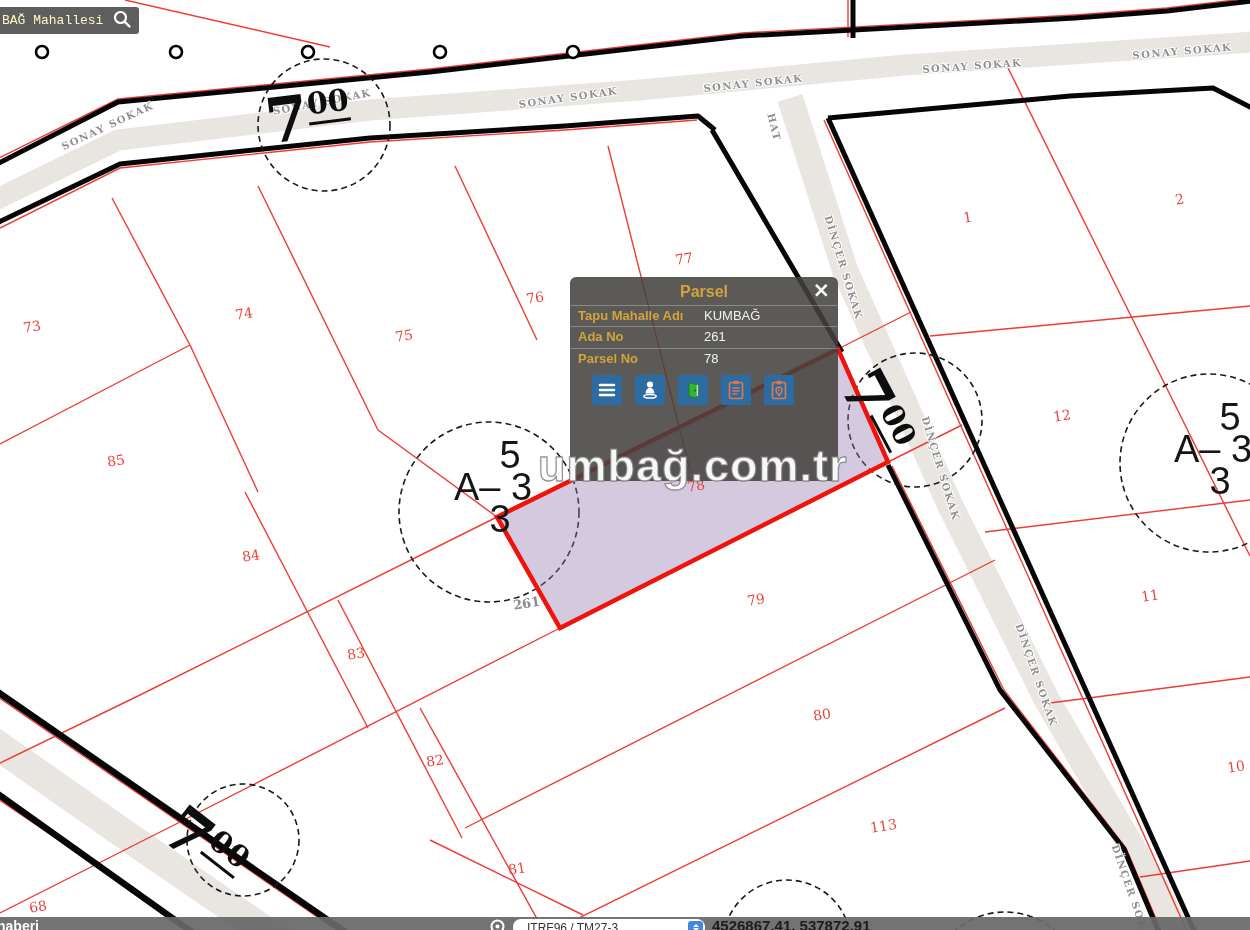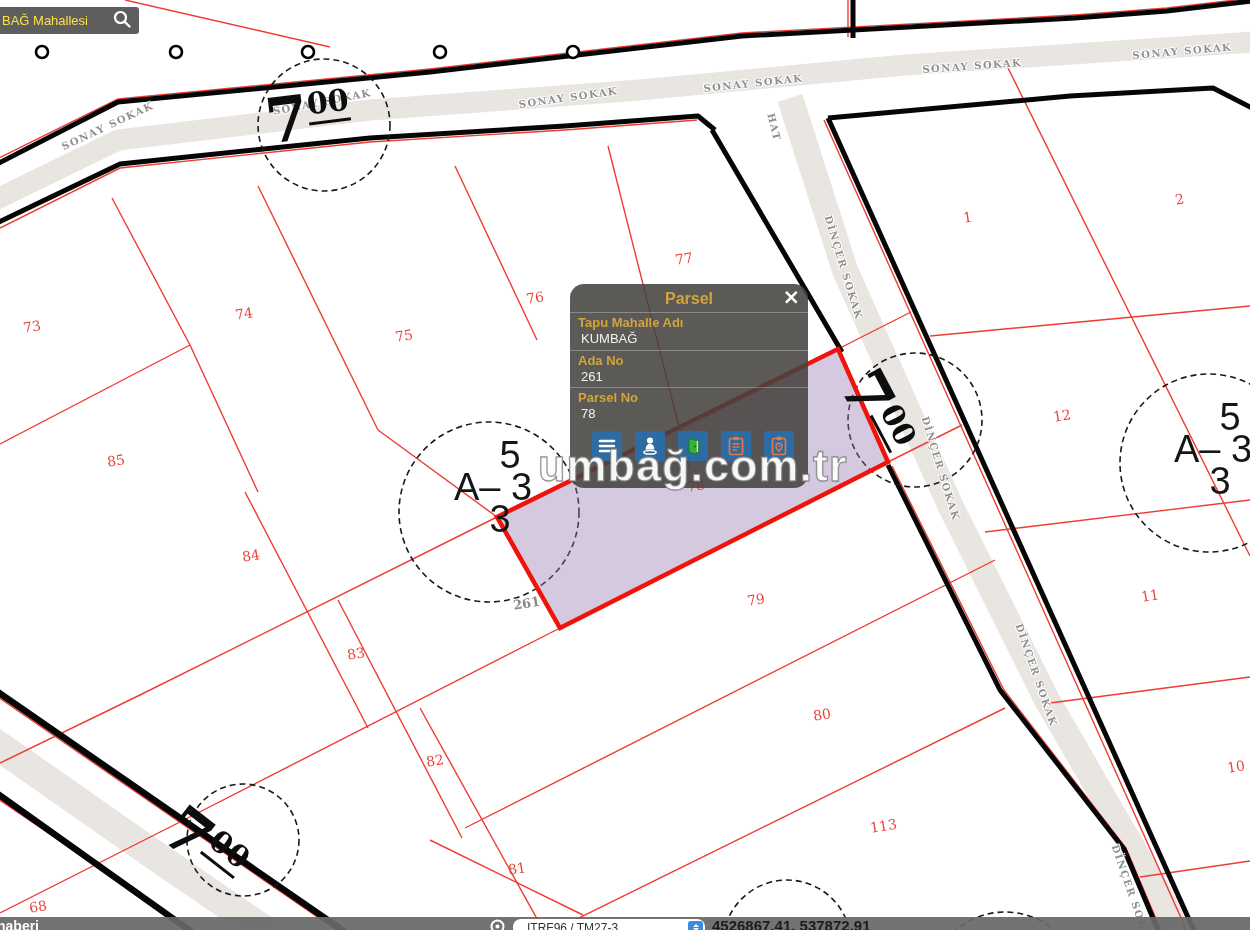--- a/index.html
+++ b/index.html
@@ -28,40 +28,40 @@
   .rw-sup{font-size:30px;font-weight:bold;position:relative;top:-24px;
     border-bottom:3px solid #0d0d0d;padding-bottom:1px;}
 
   
   #watermark{position:absolute;left:538px;top:440px;font-size:45px;font-weight:bold;
     color:rgba(255,255,255,0.95);letter-spacing:1px;
     -webkit-text-stroke:1.3px rgba(120,120,120,0.75);
     text-shadow:0 0 2px rgba(120,120,120,0.4);}
 
   
-  #popup{position:absolute;left:570px;top:284px;width:238px;height:204px;
-    background:rgba(68,65,62,0.87);border-radius:14px;color:#f2f2f2;font-size:13px;}
+  #popup{position:absolute;left:570px;top:277px;width:268px;height:204px;
+    background:rgba(68,65,62,0.87);border-radius:6px;color:#f2f2f2;font-size:13px;}
   #popup-title{font-size:16px;font-weight:bold;color:#d2a43c;text-align:center;
     padding-top:6px;height:22px;}
   #popup-close{position:absolute;right:8px;top:3px;color:#fff;font-size:21px;
     font-weight:bold;line-height:20px;cursor:pointer;font-family:"DejaVu Sans",sans-serif;}
   .prow{display:flex;border-top:1px solid rgba(255,255,255,0.28);
-    padding:2px 0 2px 8px;min-height:16px;flex-direction:column;}
+    padding:2px 0 2px 8px;min-height:16px;}
   .prow .pl{width:106px;color:#d2a43c;font-weight:bold;flex:none;line-height:1.25;}
-  .prow .pv{padding-left:3px;line-height:1.25;}
+  .prow .pv{padding-left:20px;line-height:1.25;}
   #popup-buttons{display:flex;gap:13px;padding:6px 0 0 22px;}
   .pbtn{width:30px;height:30px;background:#2d6ca2;border:none;border-radius:2px;
     padding:3px;cursor:pointer;}
   .pbtn svg{width:24px;height:24px;display:block;}
 
   
   #searchbox{position:absolute;left:0;top:7px;width:139px;height:27px;
     background:rgba(82,82,82,0.93);border-radius:0 3px 3px 0;display:flex;align-items:center;}
-  #search-input{background:transparent;border:none;outline:none;color:#fde047;
-    font-size:13px;width:106px;padding:0 0 0 2px;font-family:Liberation Sans, sans-serif;}
+  #search-input{background:transparent;border:none;outline:none;color:#fef9c3;
+    font-size:13px;width:106px;padding:0 0 0 2px;font-family:Liberation Mono, monospace;}
   #search-btn{background:transparent;border:none;padding:0 4px;cursor:pointer;}
 
   
   #statusbar{position:absolute;left:0;top:917px;width:1250px;height:13px;
     background:rgba(104,104,104,0.93);overflow:visible;}
   #status-left{position:absolute;left:-3px;top:1px;color:#fff;font-weight:bold;font-size:14px;}
   #locate{position:absolute;left:489px;top:1px;}
   #crs-select{position:absolute;left:513px;top:2px;width:192px;height:17px;
     background:#fff;border-radius:8px;display:flex;align-items:center;cursor:pointer;}
   #crs-text{font-size:12px;color:#333;padding-left:14px;flex:1;}

